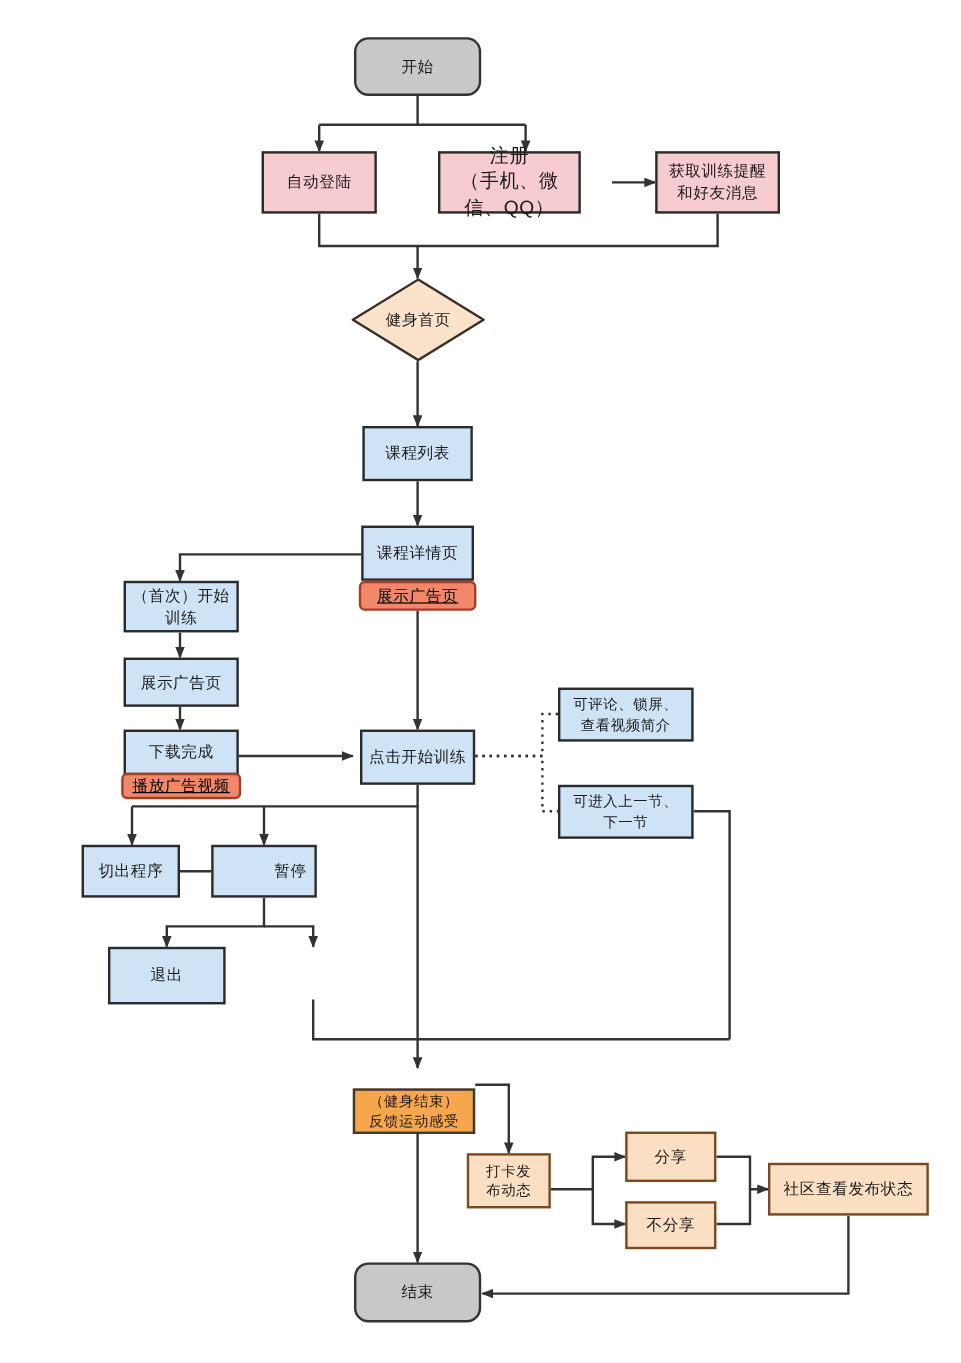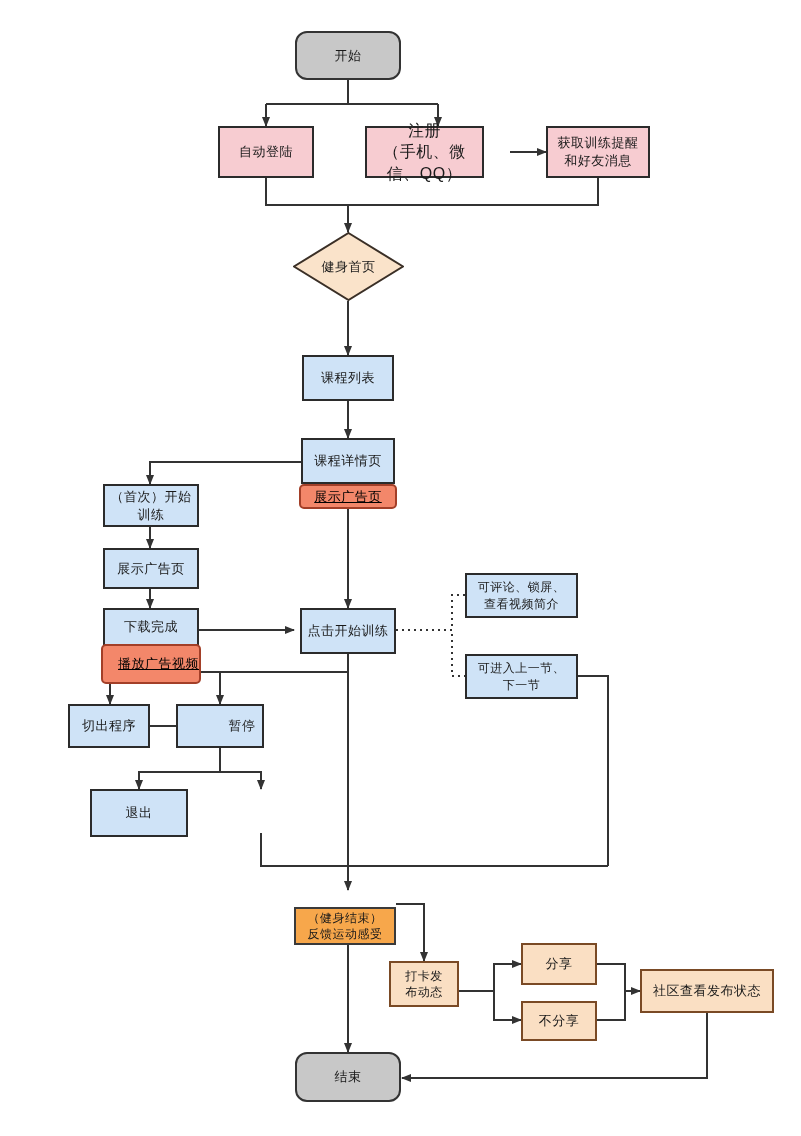--- a/index.html
+++ b/index.html
@@ -127,21 +127,21 @@
   <div class="node process" style="left:103px;top:484px;width:96px;height:43px;">
     <span>（首次）开始
 训练</span>
   </div>
   <div class="node process" style="left:103px;top:548px;width:96px;height:41px;">
     <span>展示广告页</span>
   </div>
   <div class="node process" style="left:103px;top:608px;width:96px;height:38px;">
     <span>下载完成</span>
   </div>
-  <div class="adbox" style="left:101px;top:644px;width:100px;height:40px;justify-content:flex-end;">
+  <div class="adbox" style="left:101px;top:644px;width:100px;height:22px;">
     <span>播放广告视频</span>
   </div>
 
   <div class="node process" style="left:300px;top:608px;width:96px;height:46px;">
     <span>点击开始训练</span>
   </div>
 
   <div class="node process" style="left:465px;top:573px;width:113px;height:45px;font-size:12px;">
     <span>可评论、锁屏、
 查看视频简介</span>

